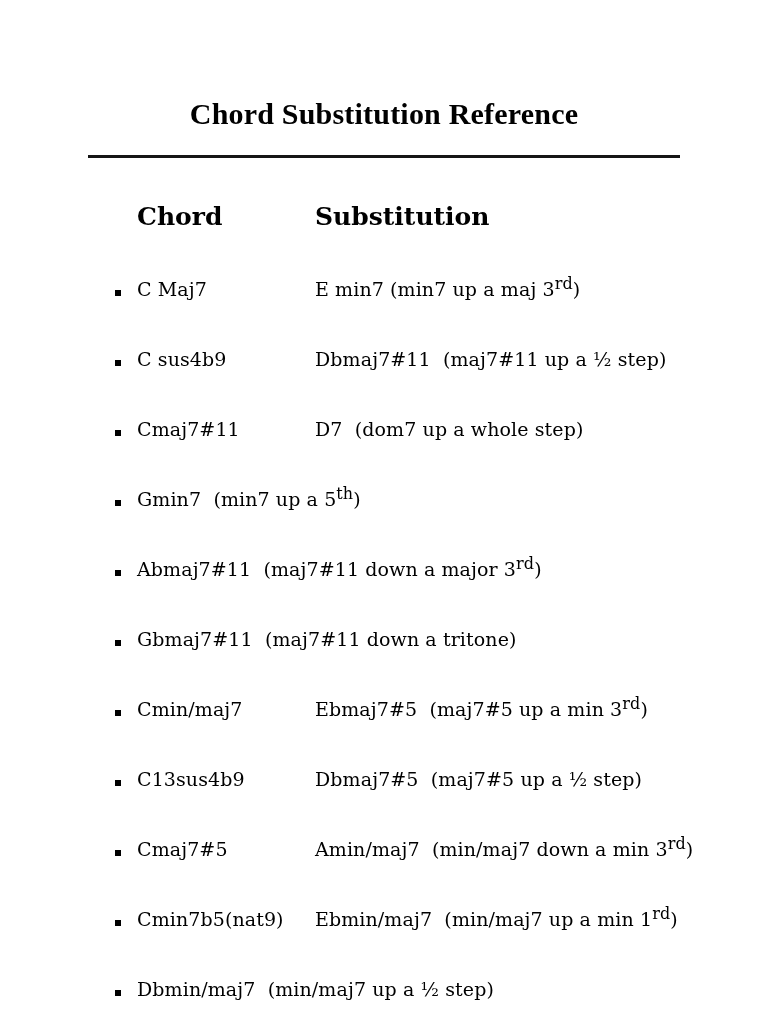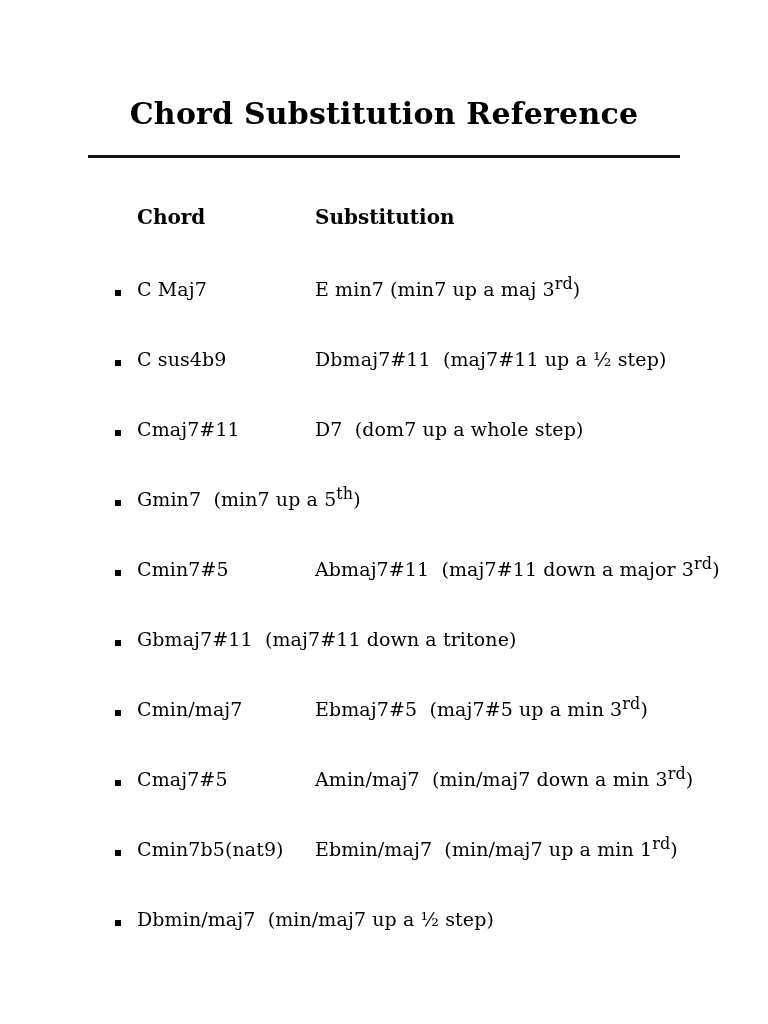--- a/index.html
+++ b/index.html
@@ -10,36 +10,37 @@
     overflow:hidden;
   }
   .page { width:768px; height:1024px; padding:0 88px; }
   .doc-title {
     margin-top:95px;
     text-align:center;
     font-size:30px;
     font-weight:bold;
     letter-spacing:0.2px;
     line-height:38px;
+    font-family:Liberation Serif, serif;
   }
   .rule {
     margin-top:22px;
     border:none;
     border-top:3px solid #151515;
     height:0;
   }
   .grid-row {
     display:grid;
     grid-template-columns:27px 22px 178px 1fr;
     align-items:baseline;
     margin-top:44px;
   }
   .header-row {
     margin-top:44px;
-    font-size:20px;
+    font-size:25px;
     font-weight:bold;
     line-height:30px;
   }
   .rows { margin-top:38px; }
   .table-row {
     font-size:19px;
     line-height:26px;
     margin-bottom:22.4px;
     white-space:nowrap;
   }
@@ -101,37 +102,42 @@
 
   <div class="grid-row table-row">
     <span></span>
     <span><span class="bullet"></span></span>
     <span class="sub-cell"><span>Gmin7  (min7 up a 5</span><sup>th</sup><span>)</span></span>
   </div>
 
   <div class="grid-row table-row">
     <span></span>
     <span><span class="bullet"></span></span>
-    <span class="chord-cell">Cmin7#5</span>
     <span class="sub-cell"><span>Abmaj7#11  (maj7#11 down a major 3</span><sup>rd</sup><span>)</span></span>
   </div>
 
   <div class="grid-row table-row">
     <span></span>
     <span><span class="bullet"></span></span>
     <span class="sub-cell"><span>Gbmaj7#11  (maj7#11 down a tritone)</span><sup></sup><span></span></span>
   </div>
 
   <div class="grid-row table-row">
     <span></span>
     <span><span class="bullet"></span></span>
     <span class="chord-cell">Cmin/maj7</span>
     <span class="sub-cell"><span>Ebmaj7#5  (maj7#5 up a min 3</span><sup>rd</sup><span>)</span></span>
   </div>
 
+  <div class="grid-row table-row">
+    <span></span>
+    <span><span class="bullet"></span></span>
+    <span class="chord-cell">C13sus4b9</span>
+    <span class="sub-cell"><span>Dbmaj7#5  (maj7#5 up a ½ step)</span><sup></sup><span></span></span>
+  </div>
 
   <div class="grid-row table-row">
     <span></span>
     <span><span class="bullet"></span></span>
     <span class="chord-cell">Cmaj7#5</span>
     <span class="sub-cell"><span>Amin/maj7  (min/maj7 down a min 3</span><sup>rd</sup><span>)</span></span>
   </div>
 
 
   <div class="grid-row table-row">

